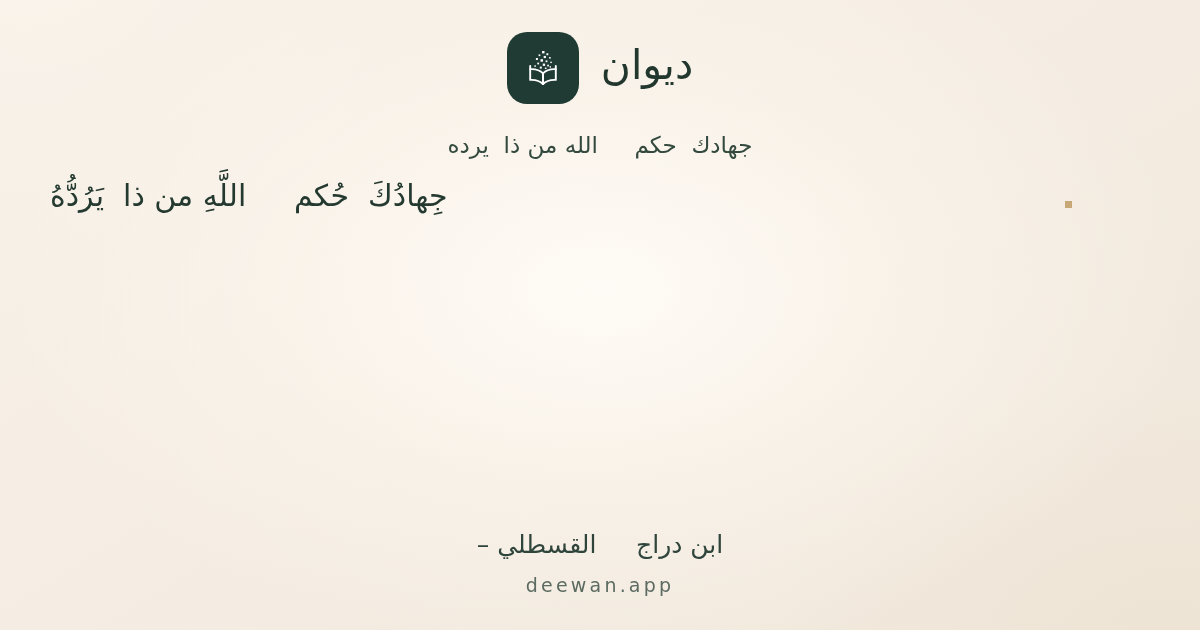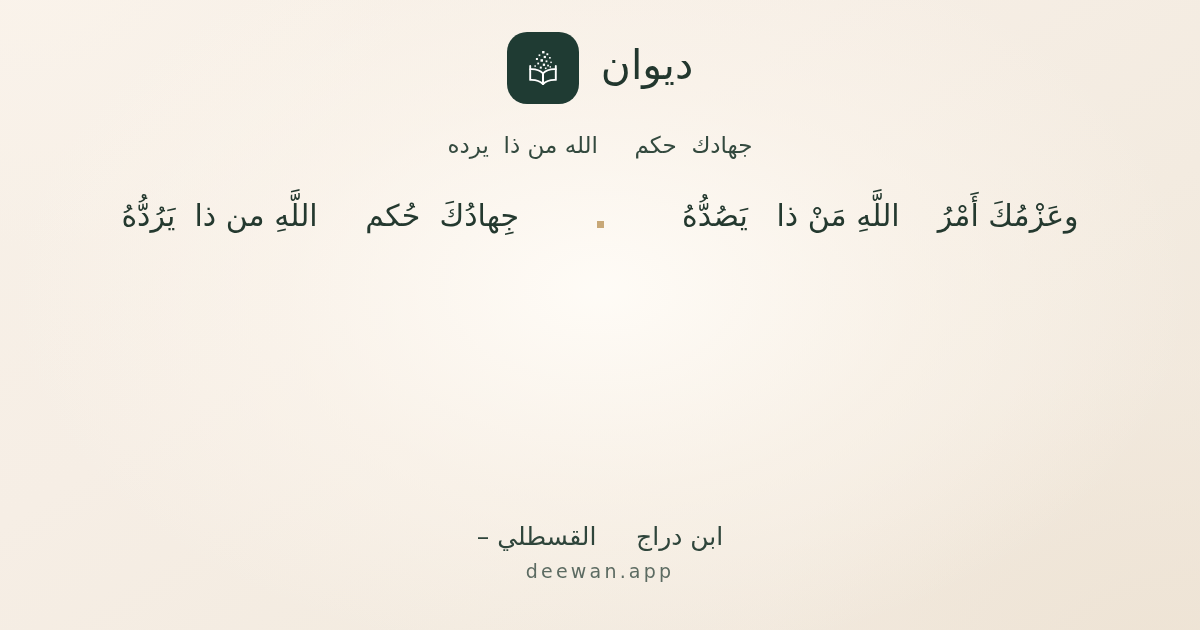--- a/index.html
+++ b/index.html
@@ -67,25 +67,25 @@
     line-height: 1.35;
     color: #33493e;
     text-align: center;
     white-space: pre;
     direction: rtl;
     font-weight: 400;
   }
 
   
   #verse-line {
-    margin-top: 32px;
+    margin-top: 12px;
     display: flex;
     flex-direction: row-reverse;
     align-items: center;
-    justify-content: center;
+    justify-content: space-between;
     gap: 0;
     direction: rtl;
     width: 1100px;
   }
   .hemistich {
     font-size: 30px;
     line-height: 1.5;
     color: #24392f;
     white-space: pre;
     direction: rtl;
@@ -100,25 +100,25 @@
     background: #c8a877;
     flex: 0 0 auto;
     margin: 18px 78px 0 78px;
   }
 
   
   #footer {
     position: absolute;
     left: 0;
     right: 0;
-    bottom: 46px;
+    bottom: 32px;
     display: flex;
     flex-direction: column;
     align-items: center;
-    gap: 6px;
+    gap: 12px;
   }
   #attribution {
     font-size: 25px;
     line-height: 1.3;
     color: #2f453b;
     direction: rtl;
     white-space: pre;
     text-align: center;
     font-weight: 400;
   }
@@ -174,21 +174,20 @@
     </div>
 
     <div id="brand-name">ديوان</div>
   </div>
 
   <div id="subtitle">جهادك  حكم     الله من ذا  يرده</div>
 
   <div id="verse-line">
     <div id="hemistich-first" class="hemistich">جِهادُكَ  حُكم     اللَّهِ من ذا  يَرُدُّهُ</div>
     <div id="verse-separator"></div>
-    <div id="hemistich-second" class="hemistich">وعَزْمُكَ أَمْرُ    اللَّهِ مَنْ ذا   يَصُدُّهُ</div>
   </div>
 
   <div id="footer">
     <div id="attribution">ابن دراج     القسطلي –</div>
     <div id="site-url">deewan.app</div>
   </div>
 
 </div>
 
 </body></html>

